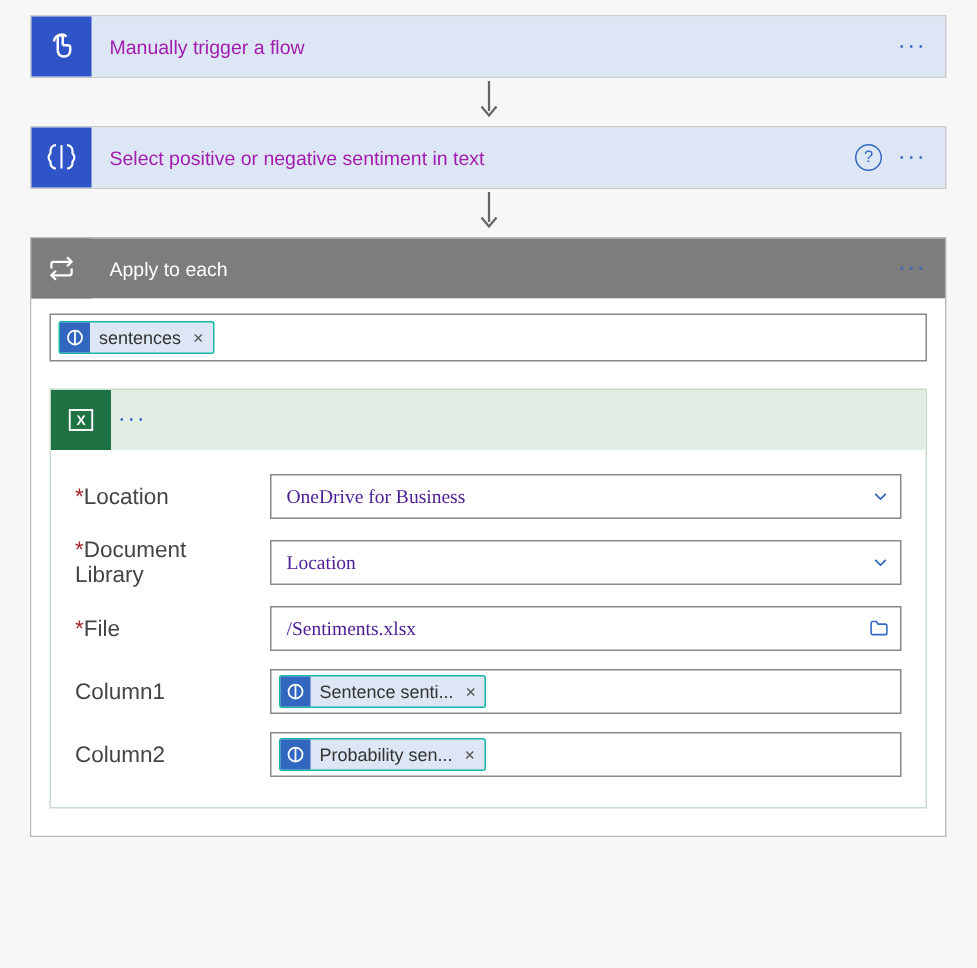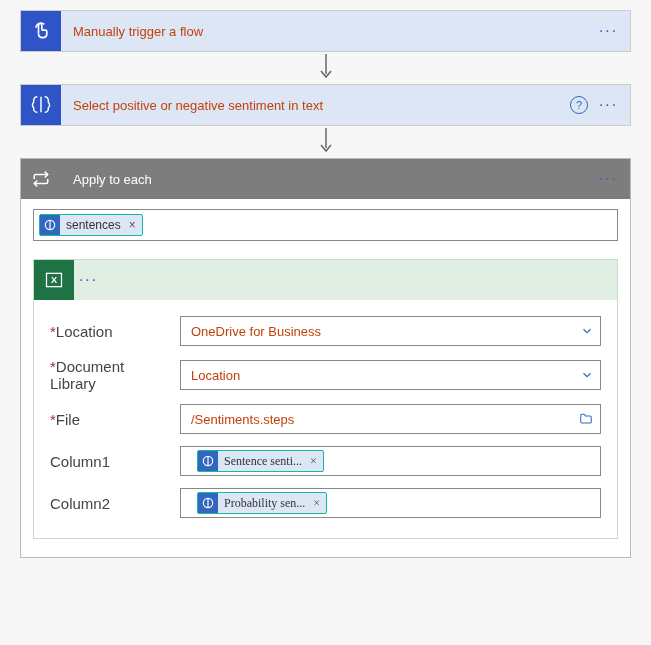--- a/index.html
+++ b/index.html
@@ -29,21 +29,21 @@
   .card-icon {
     width: 40px; height: 40px;
     display: flex; align-items: center; justify-content: center;
     color: #fff;
     flex-shrink: 0;
   }
   .card-title {
     margin-left: 12px;
     flex: 1;
     font-size: 13px;
-    color: #c2410c;
+    color: #a21caf;
   }
   .card-gray .card-title { color: #fff; }
   .ellipsis {
     width: 28px; text-align: center;
     color: #3267c0; font-size: 16px; letter-spacing: 1px;
     cursor: pointer;
   }
   .card-gray .ellipsis { color: #3267c0; }
   .info-icon {
     width: 18px; height: 18px;
@@ -91,28 +91,27 @@
   .form-table td { padding: 6px 4px; vertical-align: middle; }
   .form-table td.lbl { width: 130px; font-size: 15px; color: #444;}
   .input-box {
     border: 1px solid #8a8886;
     height: 30px;
     display: flex; align-items: center;
     padding: 0 6px 0 10px;
     background: #fff;
     font-size: 13px;
   }
-  .input-box .value { flex: 1; color: #c2410c; }
+  .input-box .value { flex: 1; color: #4c1d95; font-family: Liberation Serif, serif; }
   .input-box .chev, .input-box .folder { color: #3267c0; }
   .input-token-box {
     border: 1px solid #8a8886;
     min-height: 30px;
-    display: flex; align-items: center; padding: 2px 15px;
+    display: flex; align-items: center; padding: 2px 4px;
     flex-wrap: wrap;
-    font-family: Liberation Serif, serif;
   }
   svg { display: block; }
 </style>
 </head>
 <body>
 
 <div class="card card-blue">
   <div class="card-header">
     <div class="card-icon" style="background:#2e54c8">
       <svg width="20" height="20" viewBox="0 0 24 24" fill="none" stroke="#fff" stroke-width="2">
@@ -224,21 +223,21 @@
                       </svg>
                     </span>
               </div>
             </td>
           </tr>
 
           <tr>
             <td class="lbl"><span class="req">*</span><span>File</span></td>
             <td>
               <div class="input-box">
-                <span class="value">/Sentiments.steps</span>
+                <span class="value">/Sentiments.xlsx</span>
                 <span class="folder">
                       <svg width="16" height="14" viewBox="0 0 24 24" fill="none" stroke="#3267c0" stroke-width="1.8">
                         <path d="M3 6a2 2 0 0 1 2-2h4l2 3h8a2 2 0 0 1 2 2v8a2 2 0 0 1-2 2H5a2 2 0 0 1-2-2V6z"></path>
                       </svg>
                     </span>
               </div>
             </td>
           </tr>
 
 

